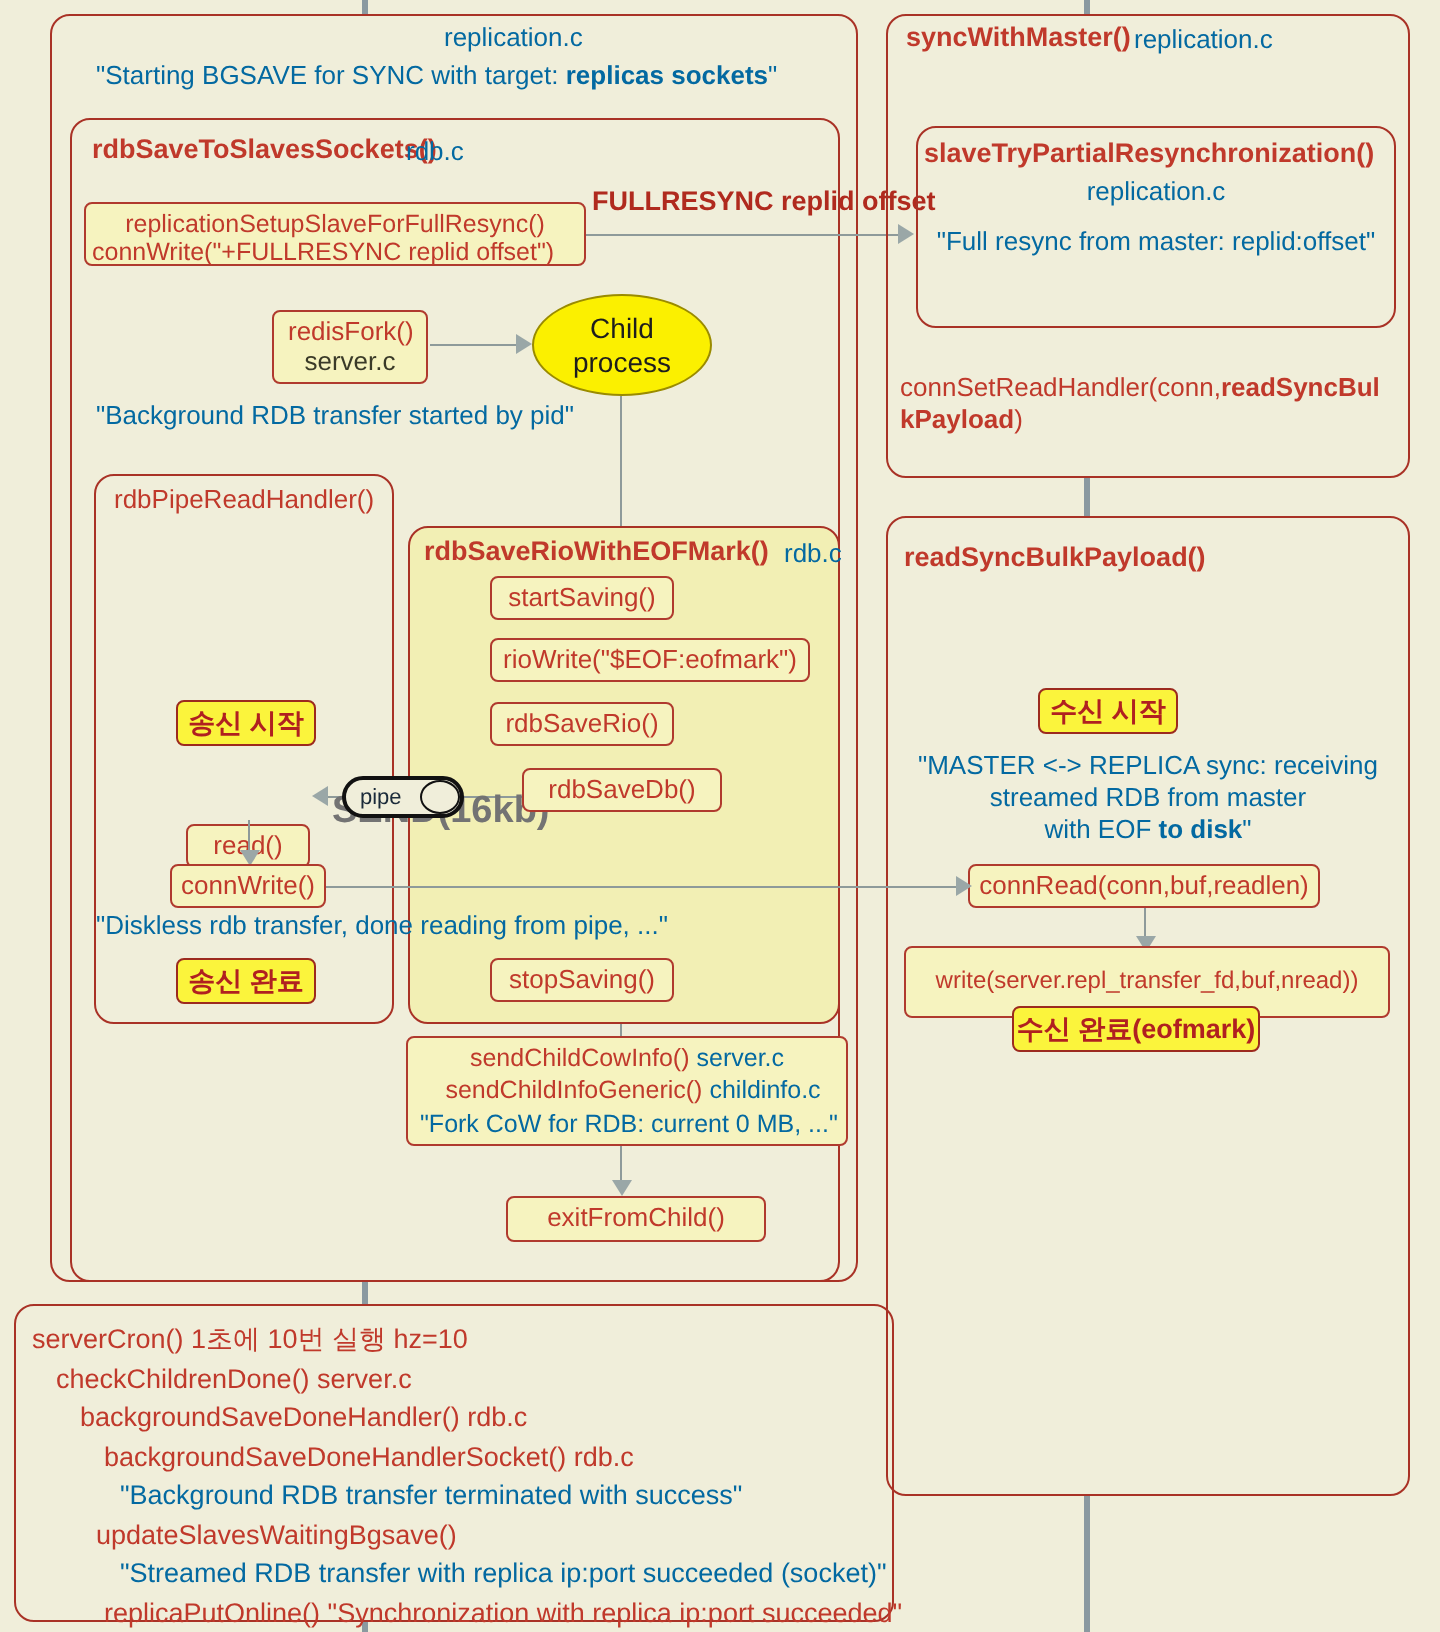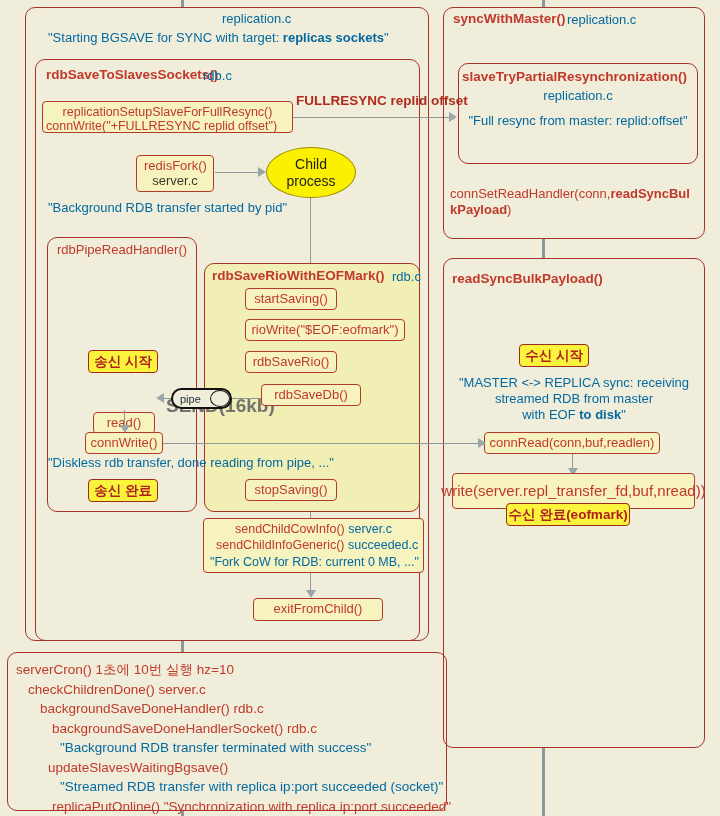--- a/index.html
+++ b/index.html
@@ -213,21 +213,21 @@
 
   <div class="abs node strongyellow" style="left:88px; top:479px; width:70px; height:23px; font-size:13.5px;">송신 완료</div>
 
   <div class="abs node multiline" style="left:203px; top:518px; width:221px; height:55px; font-size:12.5px; padding:3px 6px;">
     <div style="white-space:nowrap;">
       <span>sendChildCowInfo()</span>
       <span class="txt dark" style="font-size:12.5px;">server.c</span>
     </div>
     <div style="white-space:nowrap; margin-left:6px;">
       <span>sendChildInfoGeneric()</span>
-      <span class="txt dark" style="font-size:12.5px;">succeeded.c</span>
+      <span class="txt dark" style="font-size:12.5px;">childinfo.c</span>
     </div>
     <div class="txt dark" style="font-size:12.5px; margin-top:2px;">"Fork CoW for RDB: current 0 MB, ..."</div>
   </div>
 
   <div class="abs node" style="left:253px; top:598px; width:130px; height:23px;">exitFromChild()</div>
 
   <div class="abs frame" style="left:443px; top:7px; width:262px; height:232px;"></div>
   <div class="abs txt bold" style="left:453px; top:11px; font-size:13.5px;">syncWithMaster()</div>
   <div class="abs txt dark" style="left:567px; top:12px; font-size:13px;">replication.c</div>
 
@@ -245,21 +245,21 @@
 
   <div class="abs txt dark center" style="left:448px; top:375px; width:252px; font-size:13px;">"MASTER &lt;-&gt; REPLICA sync: receiving</div>
   <div class="abs txt dark center" style="left:448px; top:391px; width:252px; font-size:13px;">streamed  RDB from master</div>
   <div class="abs txt dark center" style="left:448px; top:407px; width:252px; font-size:13px;"><span>with EOF </span><span class="hl">to disk</span><span>"</span></div>
 
   <div class="abs node" style="left:484px; top:432px; width:176px; height:22px;">connRead(conn,buf,readlen)</div>
 
   <div class="abs vline" style="left:572px; top:454px; height:17px;"></div>
   <div class="abs arrowD" style="left:568px; top:468px;"></div>
 
-  <div class="abs node" style="left:452px; top:473px; width:243px; height:36px; font-size:15px;">write(server.repl_transfer_fd,buf,nread))</div>
+  <div class="abs node" style="left:452px; top:473px; width:243px; height:36px; font-size:12px;">write(server.repl_transfer_fd,buf,nread))</div>
 
   <div class="abs node strongyellow" style="left:506px; top:503px; width:124px; height:23px; font-size:13.5px;">수신 완료(eofmark)</div>
 
   <div class="abs frame" style="left:7px; top:652px; width:440px; height:159px;"></div>
 
   <div class="abs" style="left:16px; top:660px; width:430px;">
     <div class="txt" style="margin-left:0px; font-size:13.5px; line-height:1.45;">serverCron() 1초에 10번 실행 hz=10</div>
     <div class="txt" style="margin-left:12px; font-size:13.5px; line-height:1.45;">checkChildrenDone()   server.c</div>
     <div class="txt" style="margin-left:24px; font-size:13.5px; line-height:1.45;">backgroundSaveDoneHandler()   rdb.c</div>
     <div class="txt" style="margin-left:36px; font-size:13.5px; line-height:1.45;">backgroundSaveDoneHandlerSocket()   rdb.c</div>

